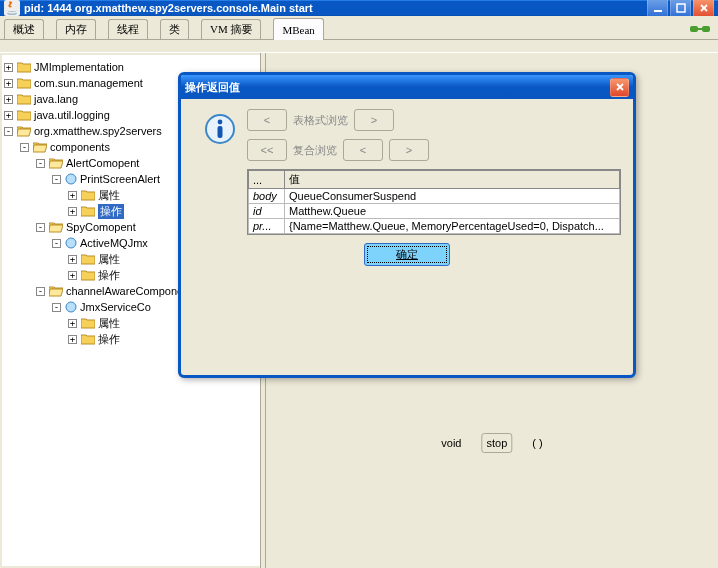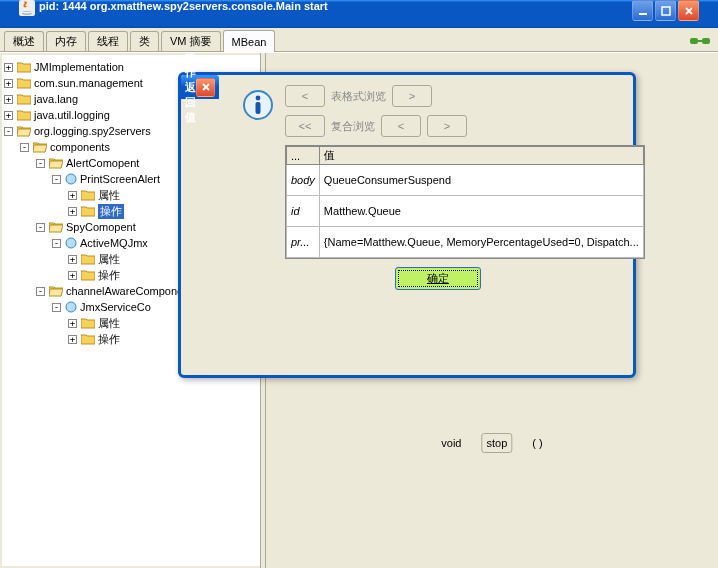--- a/index.html
+++ b/index.html
@@ -10,25 +10,25 @@
       margin:0;
       background:#ece9d8;
       width:718px;height:568px;
       overflow:hidden;
       position:relative;
     }
     
     
     
     .title-bar{
-      height:28px;
+      height:16px;
       background:linear-gradient(to bottom,#3a95ff 0%,#0857c3 8%,#0857c3 92%,#054bac 100%);
-      display:flex;
+      display:flex;align-items:center;
       color:#fff;font-weight:bold;
-      padding:0 19px;
+      padding:0 4px;
     }
     .title-bar .app-icon{
       width:16px;height:16px;margin-right:4px;
       background:#eee;border-radius:2px;display:flex;align-items:center;justify-content:center;
     }
     .title-bar .title-text{flex:1;white-space:nowrap;overflow:hidden;}
     .win-btn{
       width:21px;height:21px;margin-left:2px;border-radius:3px;
       display:flex;align-items:center;justify-content:center;
       color:#fff;font-weight:bold;font-size:11px;
@@ -49,23 +49,23 @@
       padding:2px 4px 0 4px;
       position:relative;
     }
     .tab{
       height:20px;
       padding:2px 8px;
       border:1px solid #aca899;
       border-bottom:none;
       background:#ece9d8;
       border-radius:3px 3px 0 0;
-      margin-right:2px;
+      margin-right:12px;
       color:#000;
-      display:flex;align-items:center;
+      display:flex;align-items:center;font-family:Liberation Serif, serif;
     }
     .tab.active{
       background:#fcfcfe;
       height:22px;
       position:relative;top:1px;text-align:center;
     }
     .connector-icon{
       width:20px;height:14px;
       position:absolute;right:8px;top:6px;
     }
@@ -139,21 +139,21 @@
     
     
     .dialog{
       position:absolute;
       left:178px;top:72px;
       width:458px;height:306px;
       background:#ece9d8;
       border:3px solid #0857c3;
       border-radius:6px;
       box-shadow:2px 2px 6px rgba(0,0,0,.3);
-      display:flex;flex-direction:row;
+      display:flex;flex-direction:column;
     }
     .dialog-title{
       height:24px;
       background:linear-gradient(to bottom,#3a95ff 0%,#0857c3 50%,#0a56c0 100%);
       display:flex;align-items:center;color:#fff;font-weight:bold;
       padding:0 4px;
       border-radius:3px 3px 0 0;
     }
     .dialog-title .title-text{flex:1;}
     .dialog-close{
@@ -183,33 +183,33 @@
       background:#fff;
       margin-top:2px;
     }
     .ret-table{width:100%;border-collapse:collapse;}
     .ret-table th{
       background:#ece9d8;border:1px solid #888;
       text-align:left;font-weight:normal;padding:1px 4px;height:16px;
     }
     .ret-table th:first-child{width:36px;}
     .ret-table td{
-      border:1px solid #bbb;padding:9px 4px;height:15px;
+      border:1px solid #bbb;padding:1px 4px;height:15px;
       white-space:nowrap;overflow:hidden;
     }
     .ret-table td.key{font-style:italic;width:36px;}
     .dlg-bottom{
       display:flex;justify-content:center;padding:8px 0 4px 0;
     }
     .ok-btn{
       padding:3px 31px;
       border:1px solid #316ac5;
       outline:1px dotted #000;
       outline-offset:-4px;
-      background:#bef264;border-radius:3px;text-decoration:underline;
+      background:#7dd3fc;border-radius:3px;text-decoration:underline;
     }
     
     
     
   </style>
 </head>
 <body>
 
 <div class="title-bar">
   <span class="app-icon">
@@ -293,21 +293,21 @@
         </div>
       </li>
 
       <li>
         <div class="node">
           <span class="toggle">-</span>
           <span class="folder-icon"><svg viewBox="0 0 14 12">
                 <path d="M0 2h5l1 1h8v1H2l-2 7z" fill="#f7d05a" stroke="#b8912b"></path>
                 <path d="M1 4h13l-2 7H0z" fill="#ffe79c" stroke="#b8912b"></path>
               </svg></span>
-          <span class="node-label">org.logging.spy2servers</span>
+          <span class="node-label">org.xmatthew.spy2servers</span>
         </div>
         <ul>
           <li>
             <div class="node">
               <span class="toggle">-</span>
               <span class="folder-icon"><svg viewBox="0 0 14 12">
                     <path d="M0 2h5l1 1h8v1H2l-2 7z" fill="#f7d05a" stroke="#b8912b"></path>
                     <path d="M1 4h13l-2 7H0z" fill="#ffe79c" stroke="#b8912b"></path>
                   </svg></span>
               <span class="node-label">components</span>

